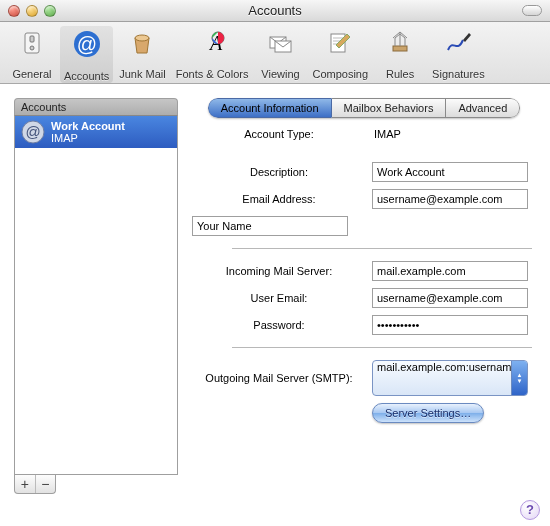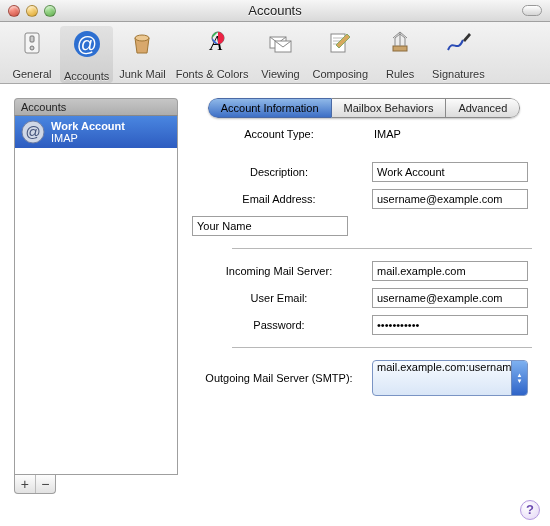--- a/index.html
+++ b/index.html
@@ -378,16 +378,20 @@
 
     <hr class="sep">
 
     <div class="form-row">
       <label>Outgoing Mail Server (SMTP):</label>
       <div class="aqua-select">
         <div class="sel-text">mail.example.com:usernam</div>
         <div class="sel-arrows">▲<br>▼</div>
       </div>
     </div>
+    <div class="form-row">
+      <label></label>
+      <span class="aqua-btn">Server Settings…</span>
+    </div>
   </div>
 </div>
 
 <div class="help">?</div>
 
 </body></html>

